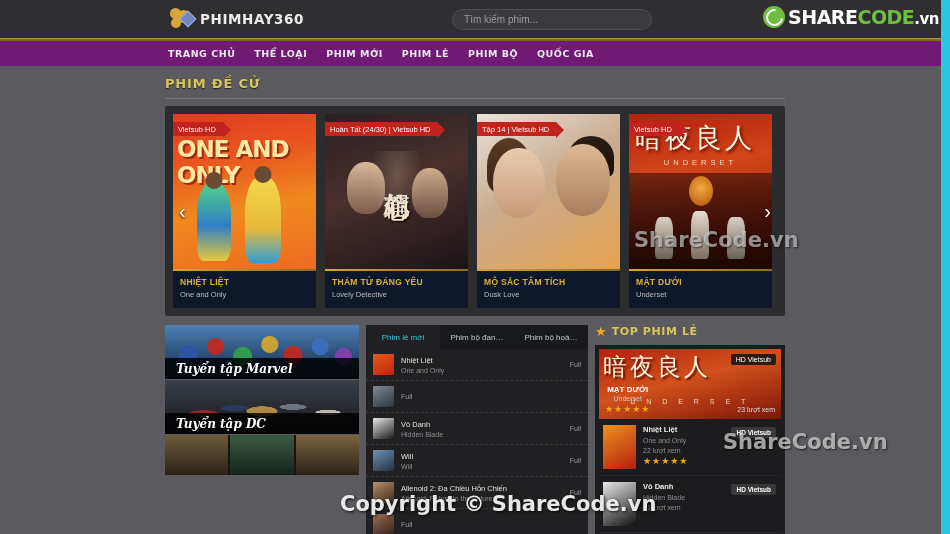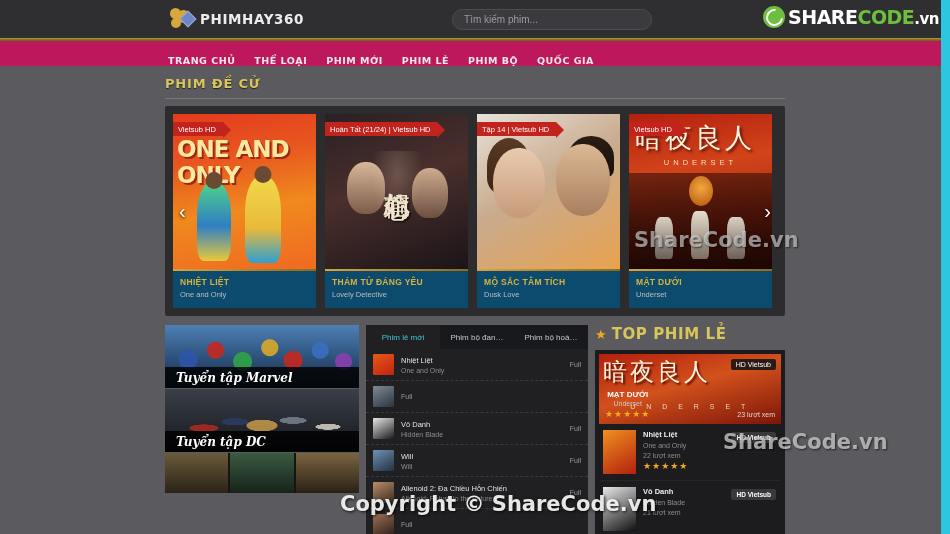--- a/index.html
+++ b/index.html
@@ -64,21 +64,21 @@
 
   .goldline {
     position: absolute; left: 0; top: 38px; width: 941px; height: 3px;
     background: linear-gradient(#8a7a2c, #6b5f22);
     border-top: 1px solid #a8952f;
   }
 
   
   .nav {
     position: absolute; left: 0; top: 41px; width: 941px; height: 25px;
-    background: #be185d; display: flex; align-items: flex-end;
+    background: #701a75; display: flex; align-items: center;
   }
   .nav-inner { margin-left: 168px; display: flex; gap: 19px; }
   .nav-item {
     color: #e9e9e9; font-size: 9.5px; font-weight: bold;
     letter-spacing: .5px; cursor: pointer; white-space: nowrap;
     font-family: "DejaVu Sans", sans-serif;
   }
 
   
   .content { position: absolute; left: 165px; top: 66px; width: 620px; }
@@ -89,21 +89,21 @@
     font-family: "DejaVu Sans", sans-serif;
     text-shadow: 0 1px 1px rgba(0,0,0,.6);
   }
   .sec-rule { height: 1px; background: #77777c; margin-bottom: 7px; }
 
   
   .carousel {
     position: relative; background: #2c2c2e; padding: 8px 8px;
     display: flex; gap: 9px; border-radius: 2px;
   }
-  .card { width: 143px; position: relative; background: #0c4a6e; }
+  .card { width: 143px; position: relative; background: #0f172a; }
   .card-img { width: 143px; height: 155px; position: relative; overflow: hidden; }
   .badge {
     position: absolute; left: 0; top: 8px; z-index: 4;
     background: #c2231c; color: #fff; font-size: 7.5px;
     padding: 2.5px 7px 2.5px 5px; white-space: nowrap;
     font-family: "Liberation Sans", sans-serif;
   }
   .badge::after {
     content: ""; position: absolute; right: -8px; top: 0;
     border-left: 8px solid #c2231c;
@@ -187,21 +187,21 @@
   }
   .arrow.left { left: 14px; }
   .arrow.right { right: 14px; }
 
   
   .lower { display: flex; gap: 7px; margin-top: 9px; }
 
   
   .collections { width: 194px; }
   .coll {
-    position: relative; width: 194px; height: 63px; overflow: hidden;
+    position: relative; width: 194px; height: 54px; overflow: hidden;
     margin-bottom: 1px;
   }
   .coll.marvel { background: linear-gradient(180deg,#4e7fb5,#2b4f78 55%,#1b2b3f); }
   .coll.marvel::before {
     content: ""; position: absolute; inset: 0;
     background:
       radial-gradient(circle at 12% 55%, #2e55a8 9px, transparent 10px),
       radial-gradient(circle at 26% 40%, #c4281f 8px, transparent 9px),
       radial-gradient(circle at 40% 58%, #2fa34a 9px, transparent 10px),
       radial-gradient(circle at 54% 36%, #d9a92a 8px, transparent 9px),
@@ -260,21 +260,21 @@
   .mv-t { color: #e2e2e2; font-size: 7.5px; white-space: nowrap; overflow: hidden;
     text-overflow: ellipsis; }
   .mv-s { color: #8d8d90; font-size: 7px; margin-top: 2px; }
   .mv-f { color: #9a9a9e; font-size: 7px; flex: 0 0 auto; }
 
   
   .topcol { width: 190px; }
   .top-h { display: flex; align-items: center; gap: 5px; margin-bottom: 7px; }
   .star-ic { font-size: 13px; color: #f0a81e; line-height: 1; }
   .top-h span.tt {
-    color: #d9c65a; font-size: 15px; font-weight: bold; letter-spacing: .6px;
+    color: #d9c65a; font-size: 11px; font-weight: bold; letter-spacing: .6px;
     font-family: "DejaVu Sans", sans-serif;
   }
   .topbox { background: #1c1c1e; padding: 4px; }
   .hero { position: relative; width: 182px; height: 70px; overflow: hidden; }
   .hero-art { position: absolute; inset: 0;
     background: linear-gradient(165deg,#b3200f,#d2511c 45%,#7d1508); }
   .hero-art .hz2 {
     position: absolute; left: 4px; top: 2px; color: #fff3da;
     font-size: 24px; font-family: "DejaVu Serif", serif; letter-spacing: 3px;
     text-shadow: 2px 2px 2px #5a0d04;
@@ -380,21 +380,21 @@
         </div>
       </div>
 
       <div class="card">
         <div class="card-img">
           <div class="art art2">
             <div class="face l"></div>
               <div class="face r"></div>
             <div class="hanzi">偷心萌妃</div>
           </div>
-          <div class="badge">Hoàn Tất (21/24) | Vietsub HD</div>
+          <div class="badge">Hoàn Tất (24/30) | Vietsub HD</div>
         </div>
         <div class="card-line"></div>
         <div class="card-meta">
           <div class="card-t">THÁM TỬ ĐÁNG YÊU</div>
           <div class="card-s">Lovely Detective</div>
         </div>
       </div>
 
       <div class="card">
         <div class="card-img">

